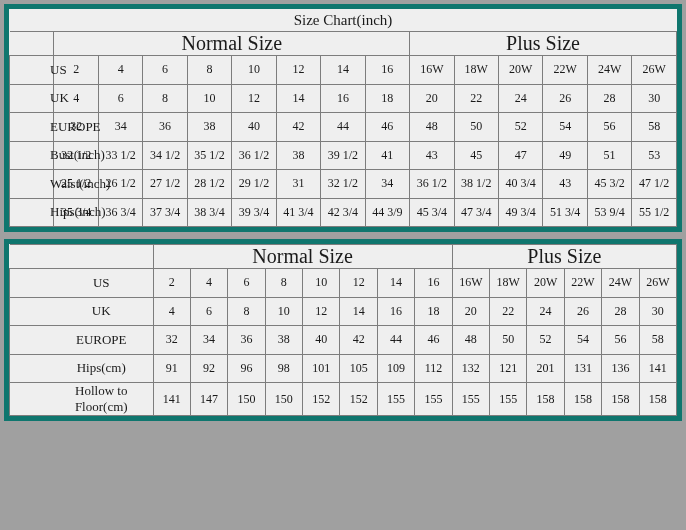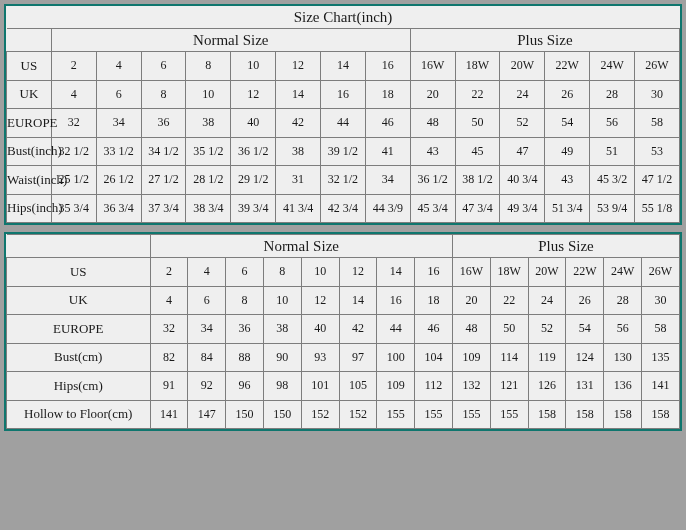--- a/index.html
+++ b/index.html
@@ -13,21 +13,21 @@
     height: 530px;
     background: #a0a0a0;
     position: relative;
     box-sizing: border-box;
     padding: 4px 4px;
     overflow: hidden;
   }
   .chart {
     width: 678px;
     background: #4d7c0f;
-    border: 2px solid #0f766e;
+    border: 5px solid #0f766e;
     box-sizing: border-box;
     margin-bottom: 7px;
   }
   table {
     border-collapse: collapse;
     width: 100%;
     table-layout: fixed;
     background: #efefef;
   }
   td, th {
@@ -40,29 +40,30 @@
     font-family: "Liberation Serif", serif;
   }
   .title-row td {
     font-size: 15px;
     height: 22px;
     border-left: none;
     border-right: none;
     border-top: none;
   }
   .group-row td {
-    font-size: 15px;
+    font-size: 20px;
     height: 22px;
   }
   .group-row td.blank {
     border-left: none;
   }
   .label-cell {
     font-size: 13px;
     text-align: center;
+    padding-left: 40px;
   }
   .data-cell {
     font-size: 12px;
   }
   tbody tr {
     height: 28px;
   }
   
   .chart-inch tbody tr { height: 28.5px; }
   .chart-cm tbody tr { height: 28.5px; }
@@ -179,21 +180,21 @@
           <td class="data-cell">38 3/4</td>
           <td class="data-cell">39 3/4</td>
           <td class="data-cell">41 3/4</td>
           <td class="data-cell">42 3/4</td>
           <td class="data-cell">44 3/9</td>
           <td class="data-cell">45 3/4</td>
           <td class="data-cell">47 3/4</td>
           <td class="data-cell">49 3/4</td>
           <td class="data-cell">51 3/4</td>
           <td class="data-cell">53 9/4</td>
-          <td class="data-cell">55 1/8</td>
+          <td class="data-cell">55 1/2</td>
         </tr>
       </tbody>
     </table>
   </div>
 
   <div class="chart chart-cm">
     <table>
       <thead>
         <tr class="group-row">
           <td class="blank col-label"></td>
@@ -247,49 +248,32 @@
           <td class="data-cell">44</td>
           <td class="data-cell">46</td>
           <td class="data-cell">48</td>
           <td class="data-cell">50</td>
           <td class="data-cell">52</td>
           <td class="data-cell">54</td>
           <td class="data-cell">56</td>
           <td class="data-cell">58</td>
         </tr>
         <tr>
-          <td class="label-cell col-label">Bust(cm)</td>
-          <td class="data-cell">82</td>
-          <td class="data-cell">84</td>
-          <td class="data-cell">88</td>
-          <td class="data-cell">90</td>
-          <td class="data-cell">93</td>
-          <td class="data-cell">97</td>
-          <td class="data-cell">100</td>
-          <td class="data-cell">104</td>
-          <td class="data-cell">109</td>
-          <td class="data-cell">114</td>
-          <td class="data-cell">119</td>
-          <td class="data-cell">124</td>
-          <td class="data-cell">130</td>
-          <td class="data-cell">135</td>
-        </tr>
-        <tr>
           <td class="label-cell col-label">Hips(cm)</td>
           <td class="data-cell">91</td>
           <td class="data-cell">92</td>
           <td class="data-cell">96</td>
           <td class="data-cell">98</td>
           <td class="data-cell">101</td>
           <td class="data-cell">105</td>
           <td class="data-cell">109</td>
           <td class="data-cell">112</td>
           <td class="data-cell">132</td>
           <td class="data-cell">121</td>
-          <td class="data-cell">126</td>
+          <td class="data-cell">201</td>
           <td class="data-cell">131</td>
           <td class="data-cell">136</td>
           <td class="data-cell">141</td>
         </tr>
         <tr>
           <td class="label-cell col-label">Hollow to Floor(cm)</td>
           <td class="data-cell">141</td>
           <td class="data-cell">147</td>
           <td class="data-cell">150</td>
           <td class="data-cell">150</td>

